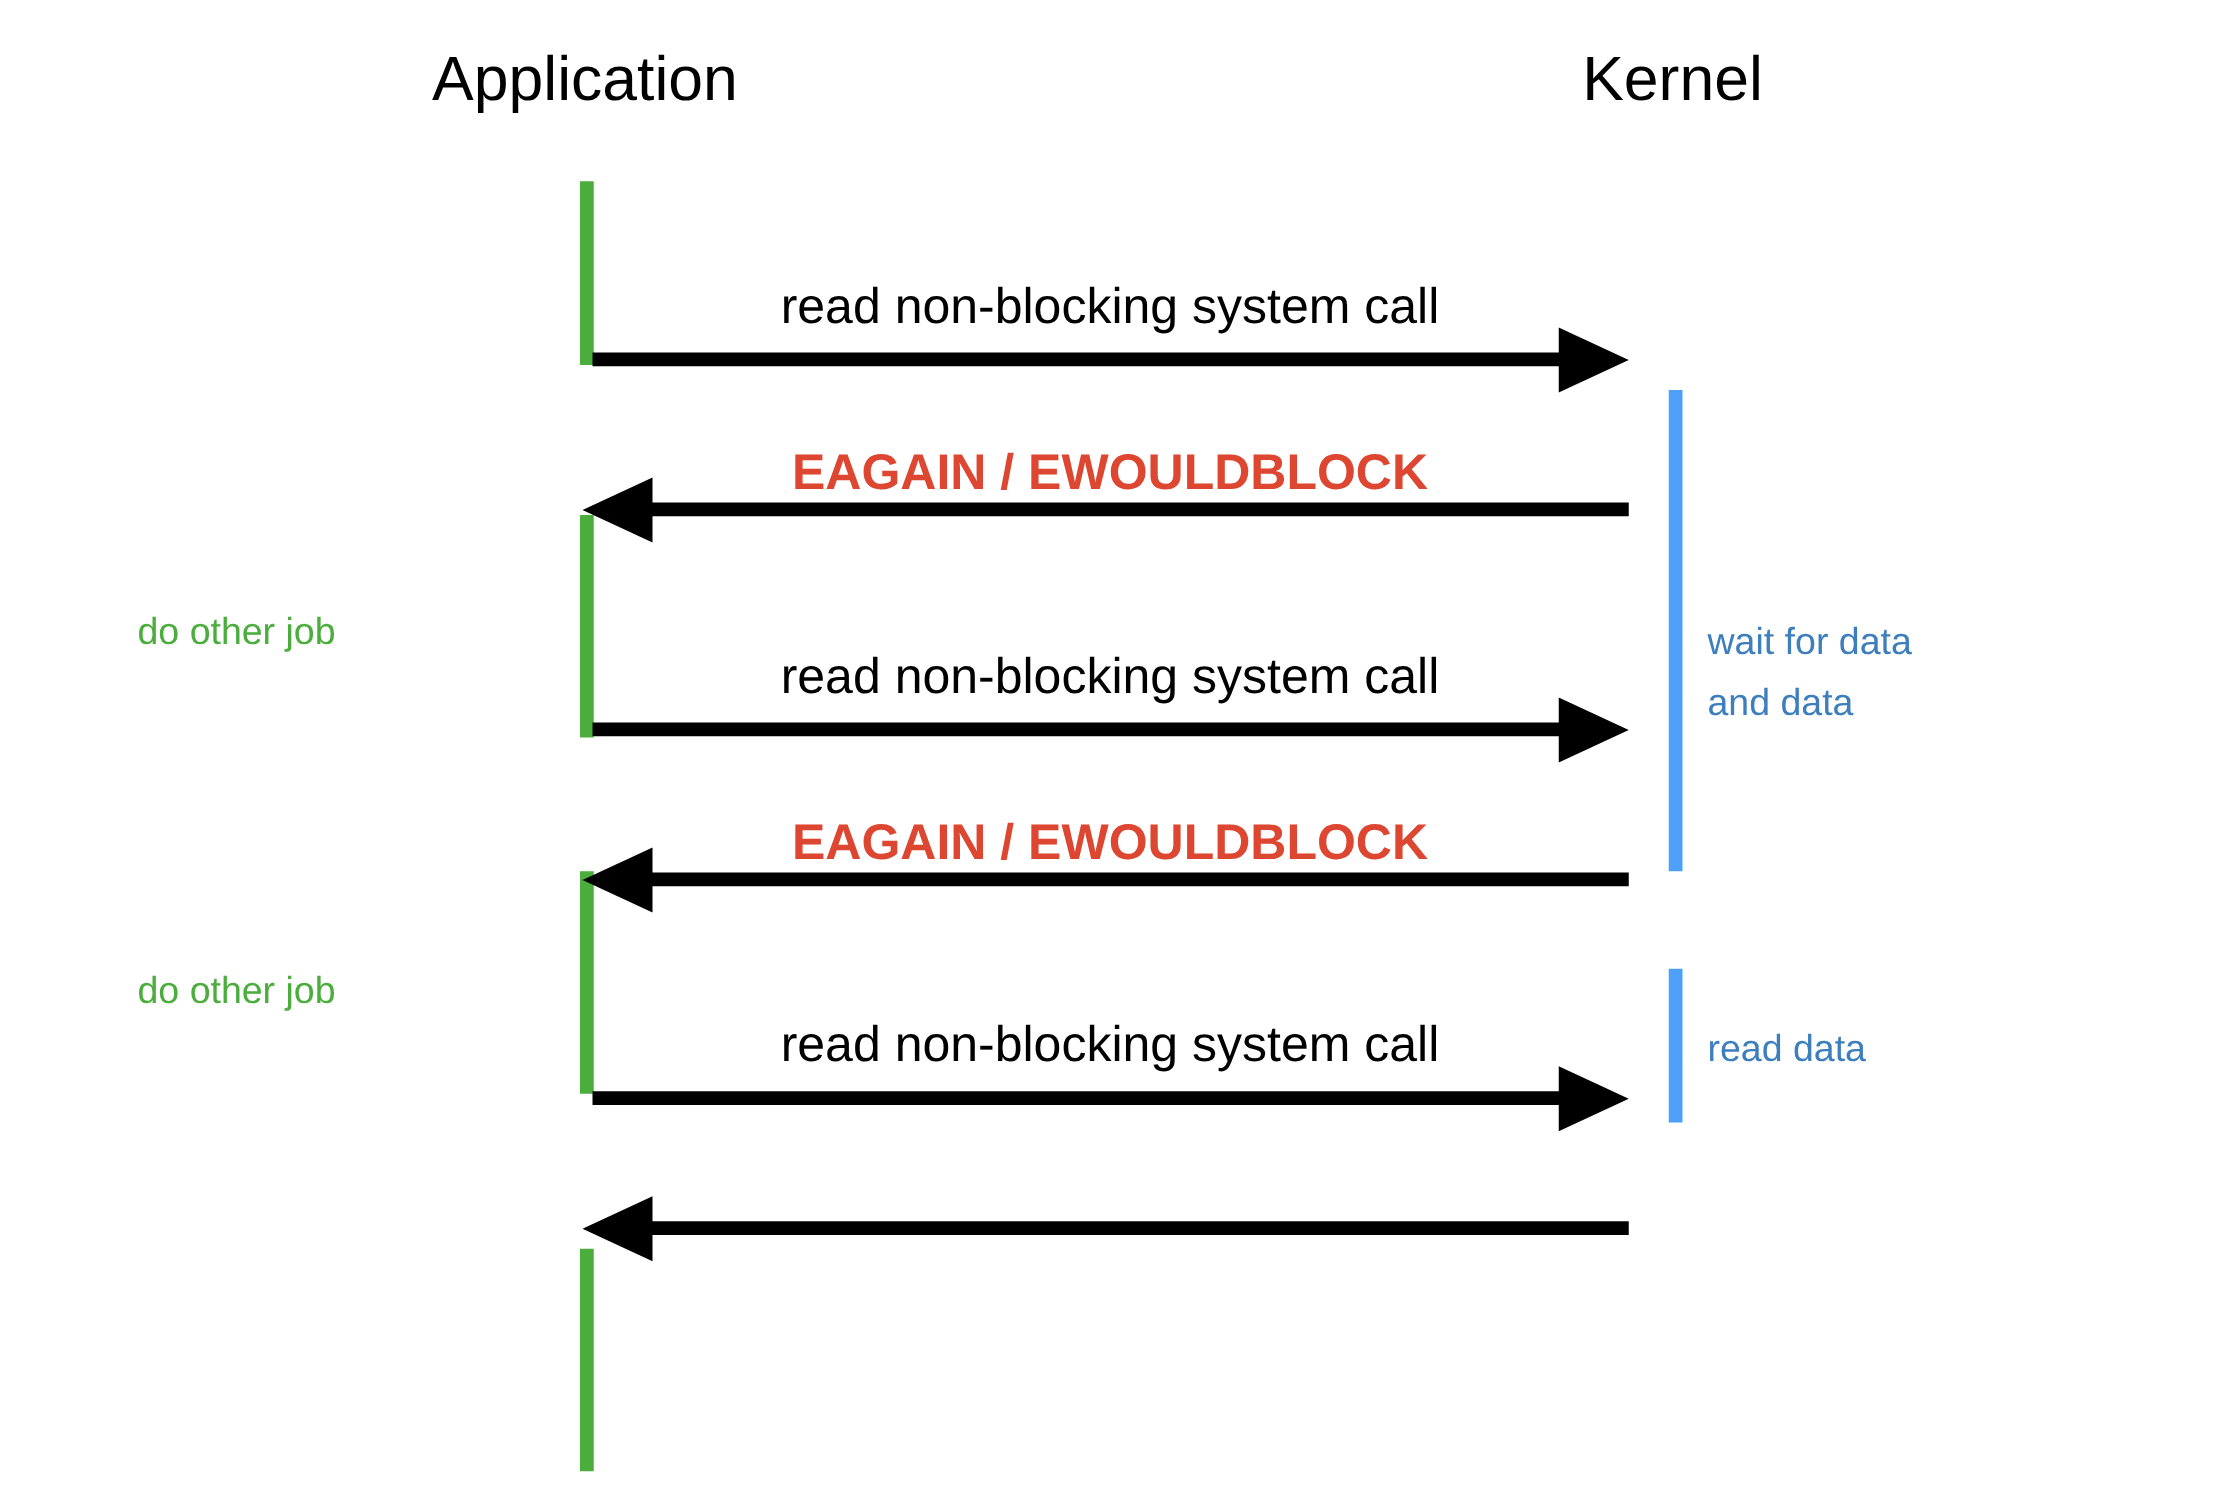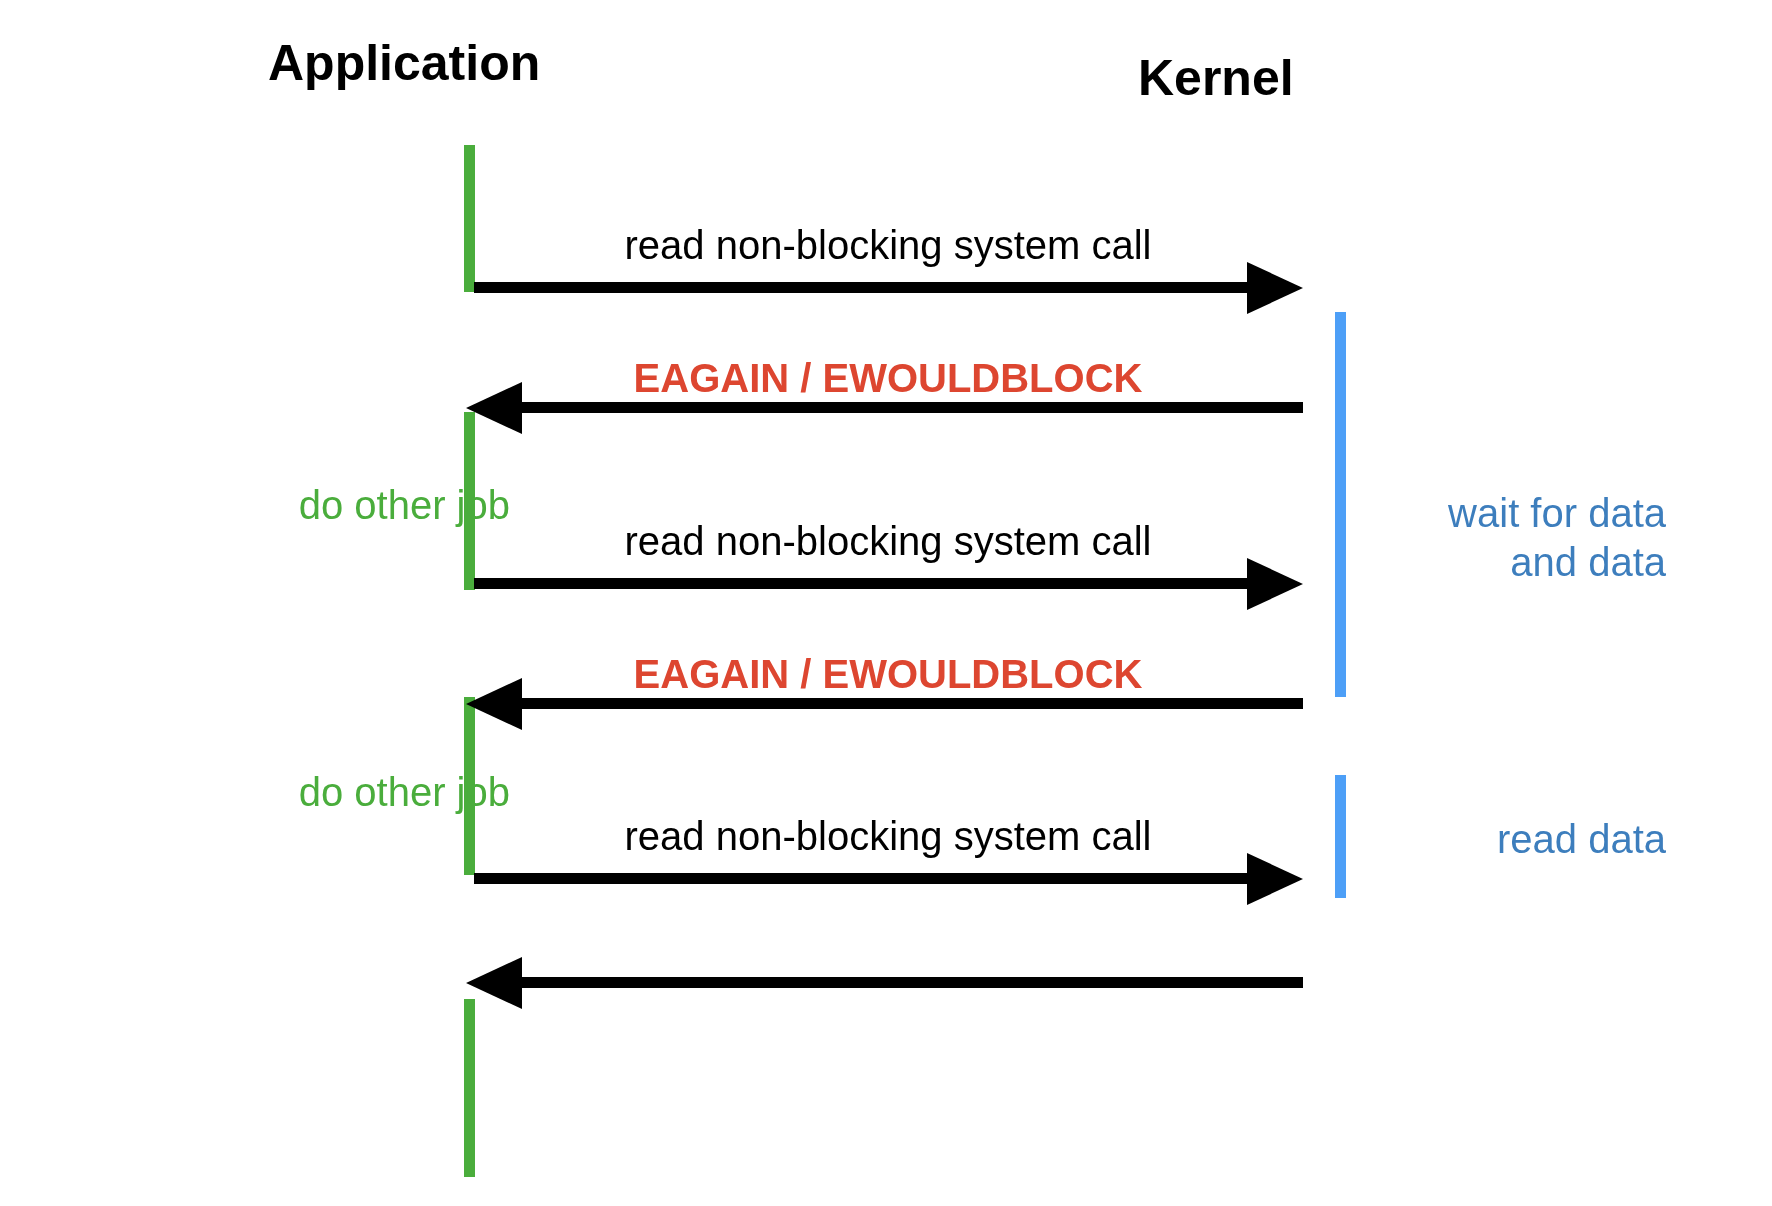--- a/index.html
+++ b/index.html
@@ -19,22 +19,23 @@
   .canvas {
     position: relative;
     width: 1772px;
     height: 1206px;
     background: var(--bg);
     overflow: hidden;
   }
   .actor-title {
     position: absolute;
     width: 400px;
+    text-align: center;
     font-size: 50px;
-    font-weight: bold;
+    font-weight: normal;
     color: var(--black);
     line-height: 58px;
     white-space: nowrap;
   }
   .seg {
     position: absolute;
     width: 11px;
   }
   .seg.green { background: var(--green); }
   .seg.blue  { background: var(--blue-bar); }
@@ -59,36 +60,36 @@
     text-align: center;
     font-size: 40px;
     line-height: 48px;
     height: 48px;
     white-space: nowrap;
     color: var(--black);
   }
   .mlabel.red { color: var(--red); font-weight: bold; }
   .note {
     position: absolute;
-    text-align: right;
-    font-size: 40px;
+    text-align: left;
+    font-size: 30px;
     line-height: 49px;
     white-space: nowrap;
   }
   .note.green { color: var(--green); }
   .note.blue  { color: var(--blue-text); }
   .note.black { color: var(--black); }
 </style>
 </head>
 <body>
 
 <div class="canvas">
 
   <div class="actor-title" style="left:268px; top:34px;">Application</div>
-  <div class="actor-title" style="left:1138px; top:34px;margin-top:15px;">Kernel</div>
+  <div class="actor-title" style="left:1138px; top:34px;">Kernel</div>
 
   <div class="seg green" style="left:464px; top:145px; height:147px;"></div>
   <div class="seg green" style="left:464px; top:412px; height:178px;"></div>
   <div class="seg green" style="left:464px; top:697px; height:178px;"></div>
   <div class="seg green" style="left:464px; top:999px; height:178px;"></div>
 
   <div class="seg blue" style="left:1335px; top:312px; height:385px;"></div>
   <div class="seg blue" style="left:1335px; top:775px; height:123px;"></div>
 
   <div class="mlabel" style="top:221px;">read non-blocking system call</div>

